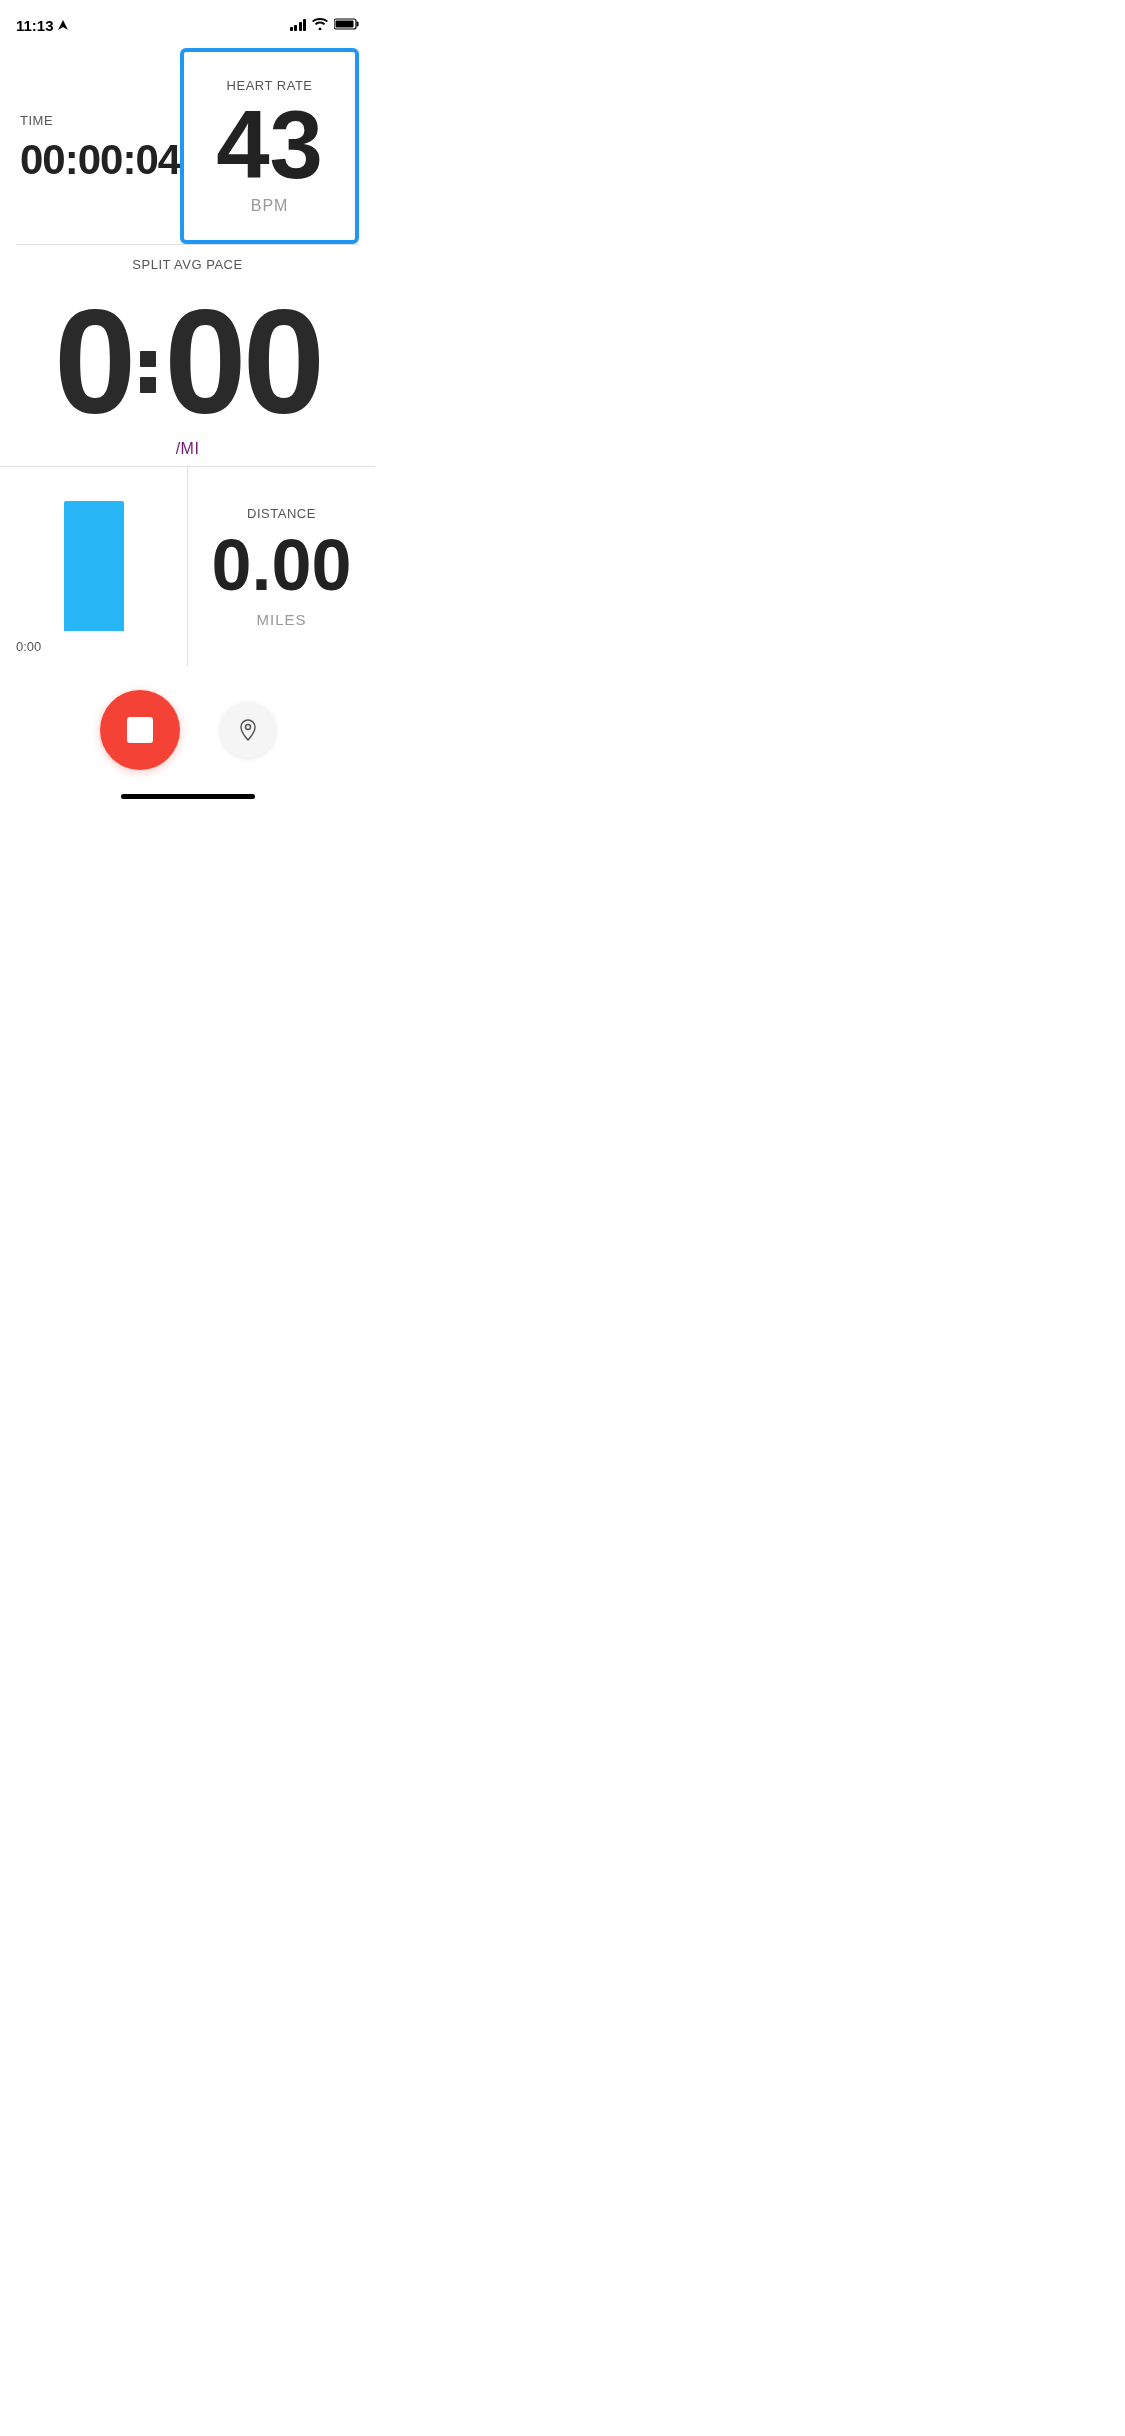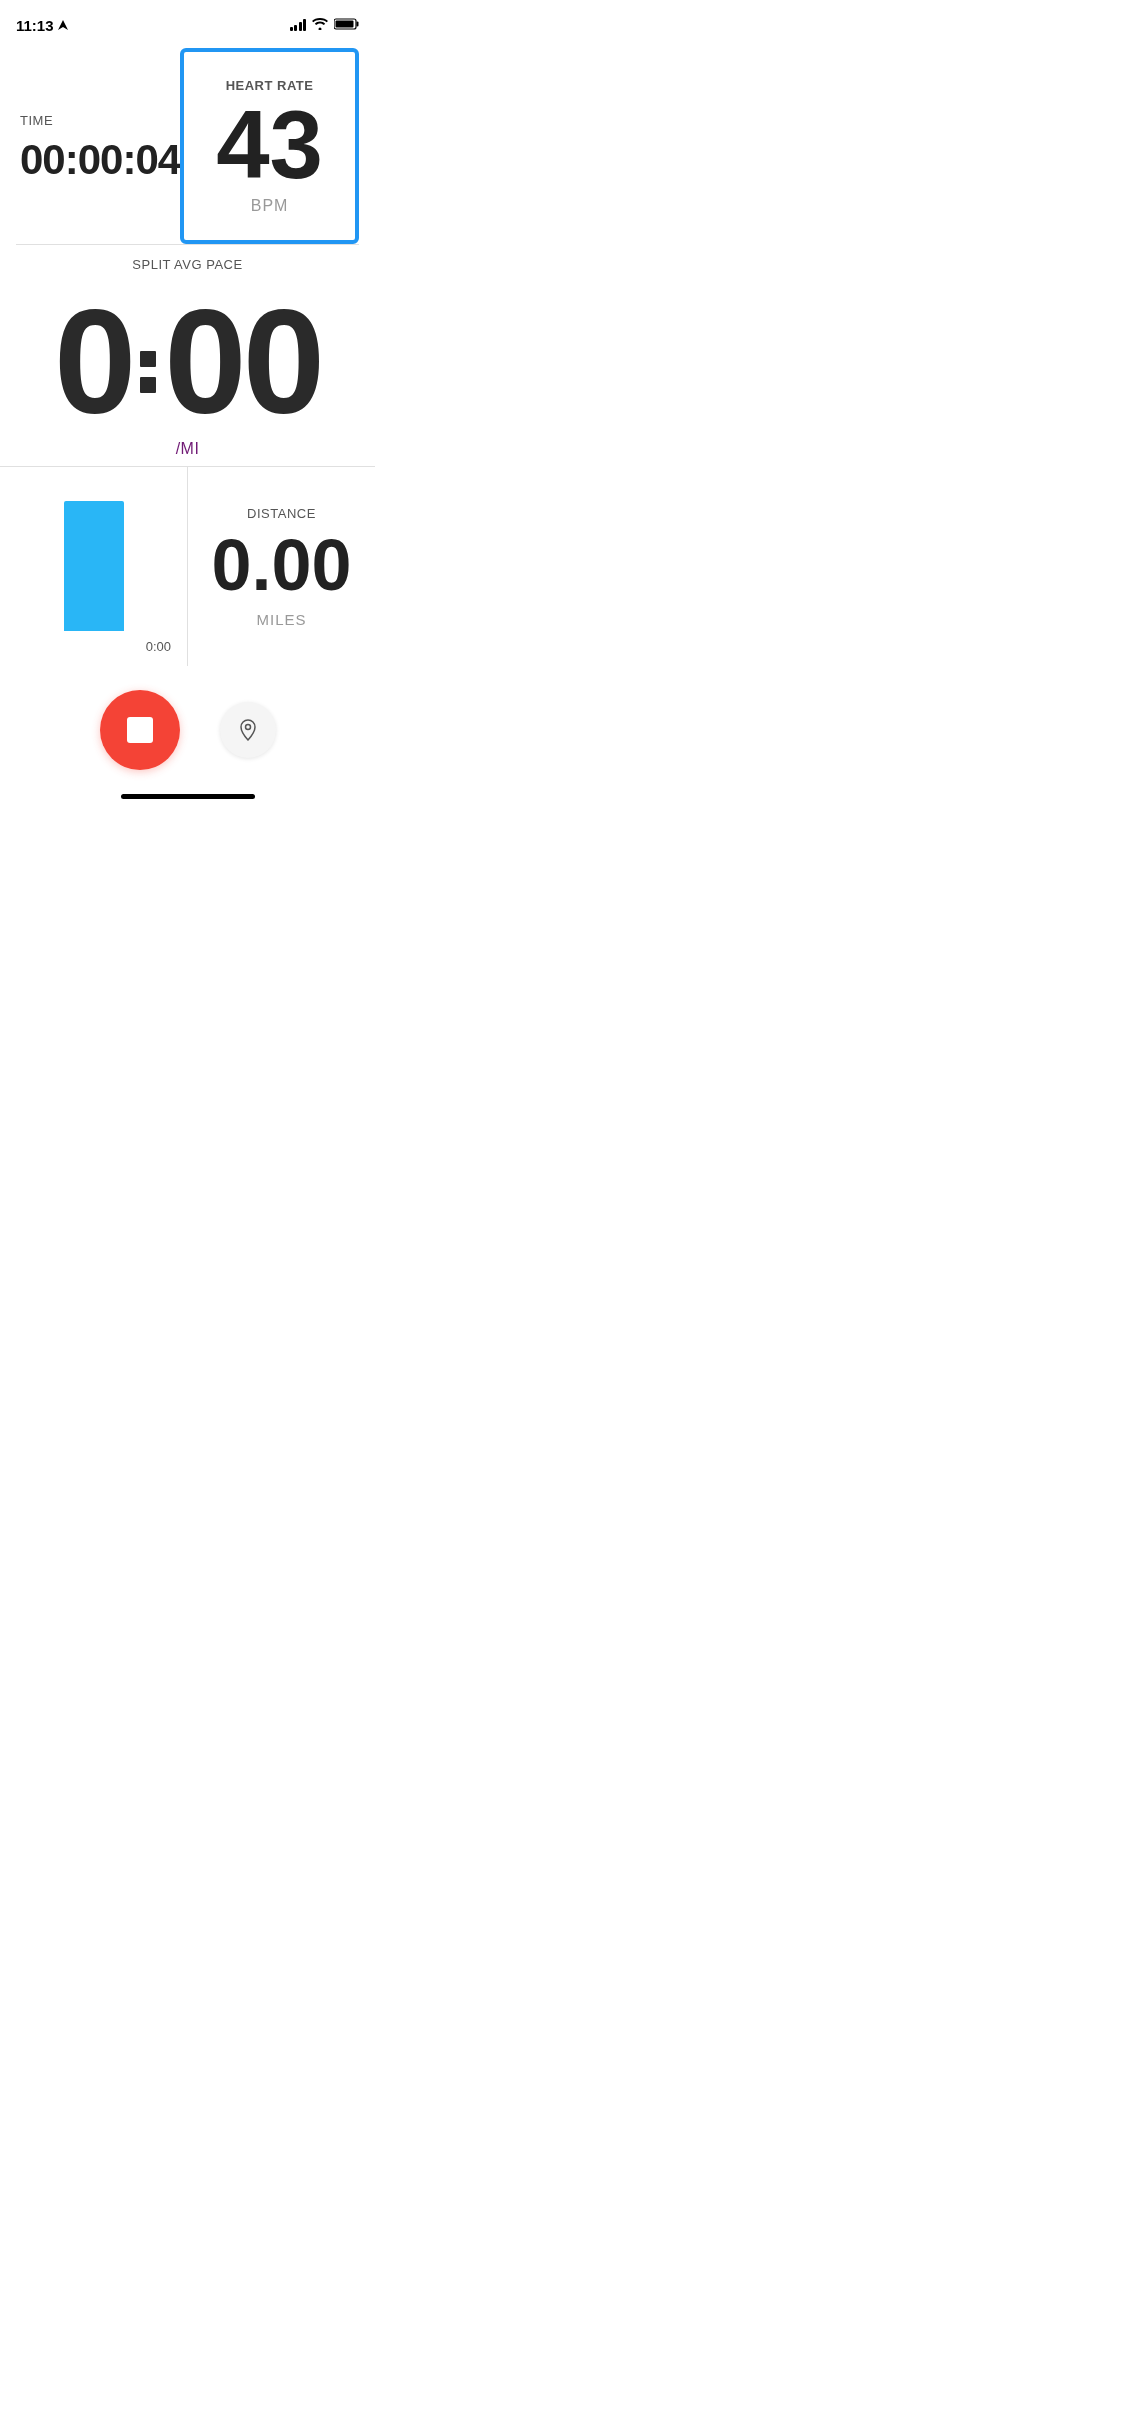--- a/index.html
+++ b/index.html
@@ -97,21 +97,21 @@
       flex-direction: column;
       align-items: center;
       justify-content: center;
       padding: 12px;
       background: #fff;
       margin-top: -4px;
     }
 
     .heart-rate-label {
       font-size: 13px;
-      font-weight: 700;
+      font-weight: 400;
       color: #555;
       letter-spacing: 0.5px;
       text-transform: uppercase;
       margin-bottom: 4px;
     }
 
     .heart-rate-value {
       font-size: 96px;
       font-weight: 700;
       color: #222;
@@ -190,21 +190,21 @@
     .bottom-section {
       border-top: 1px solid #e0e0e0;
       display: flex;
       height: 200px;
     }
 
     .chart-section {
       flex: 1;
       display: flex;
       flex-direction: column;
-      align-items: flex-end;
+      align-items: flex-start;
       justify-content: flex-end;
       padding: 16px 16px 12px 16px;
       border-right: 1px solid #e0e0e0;
     }
 
     .bar-chart {
       display: flex;
       align-items: flex-end;
       justify-content: center;
       width: 100%;

